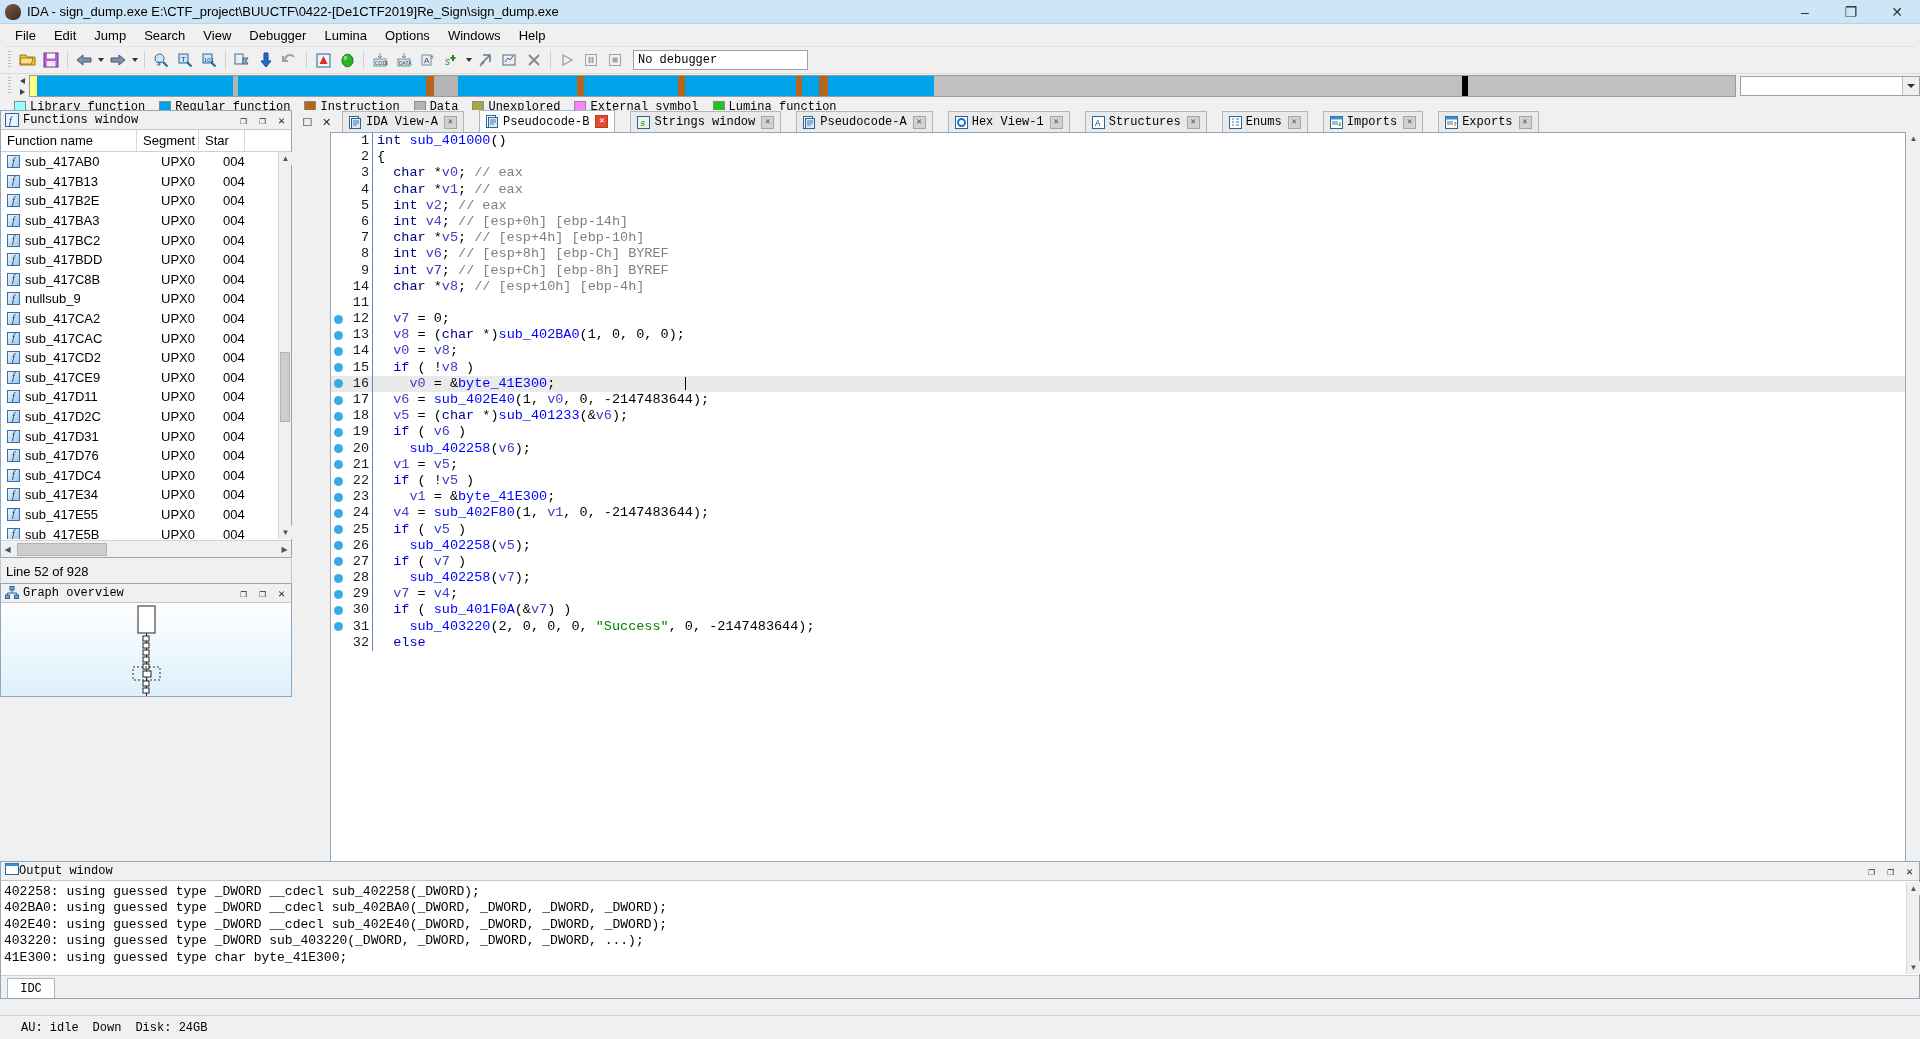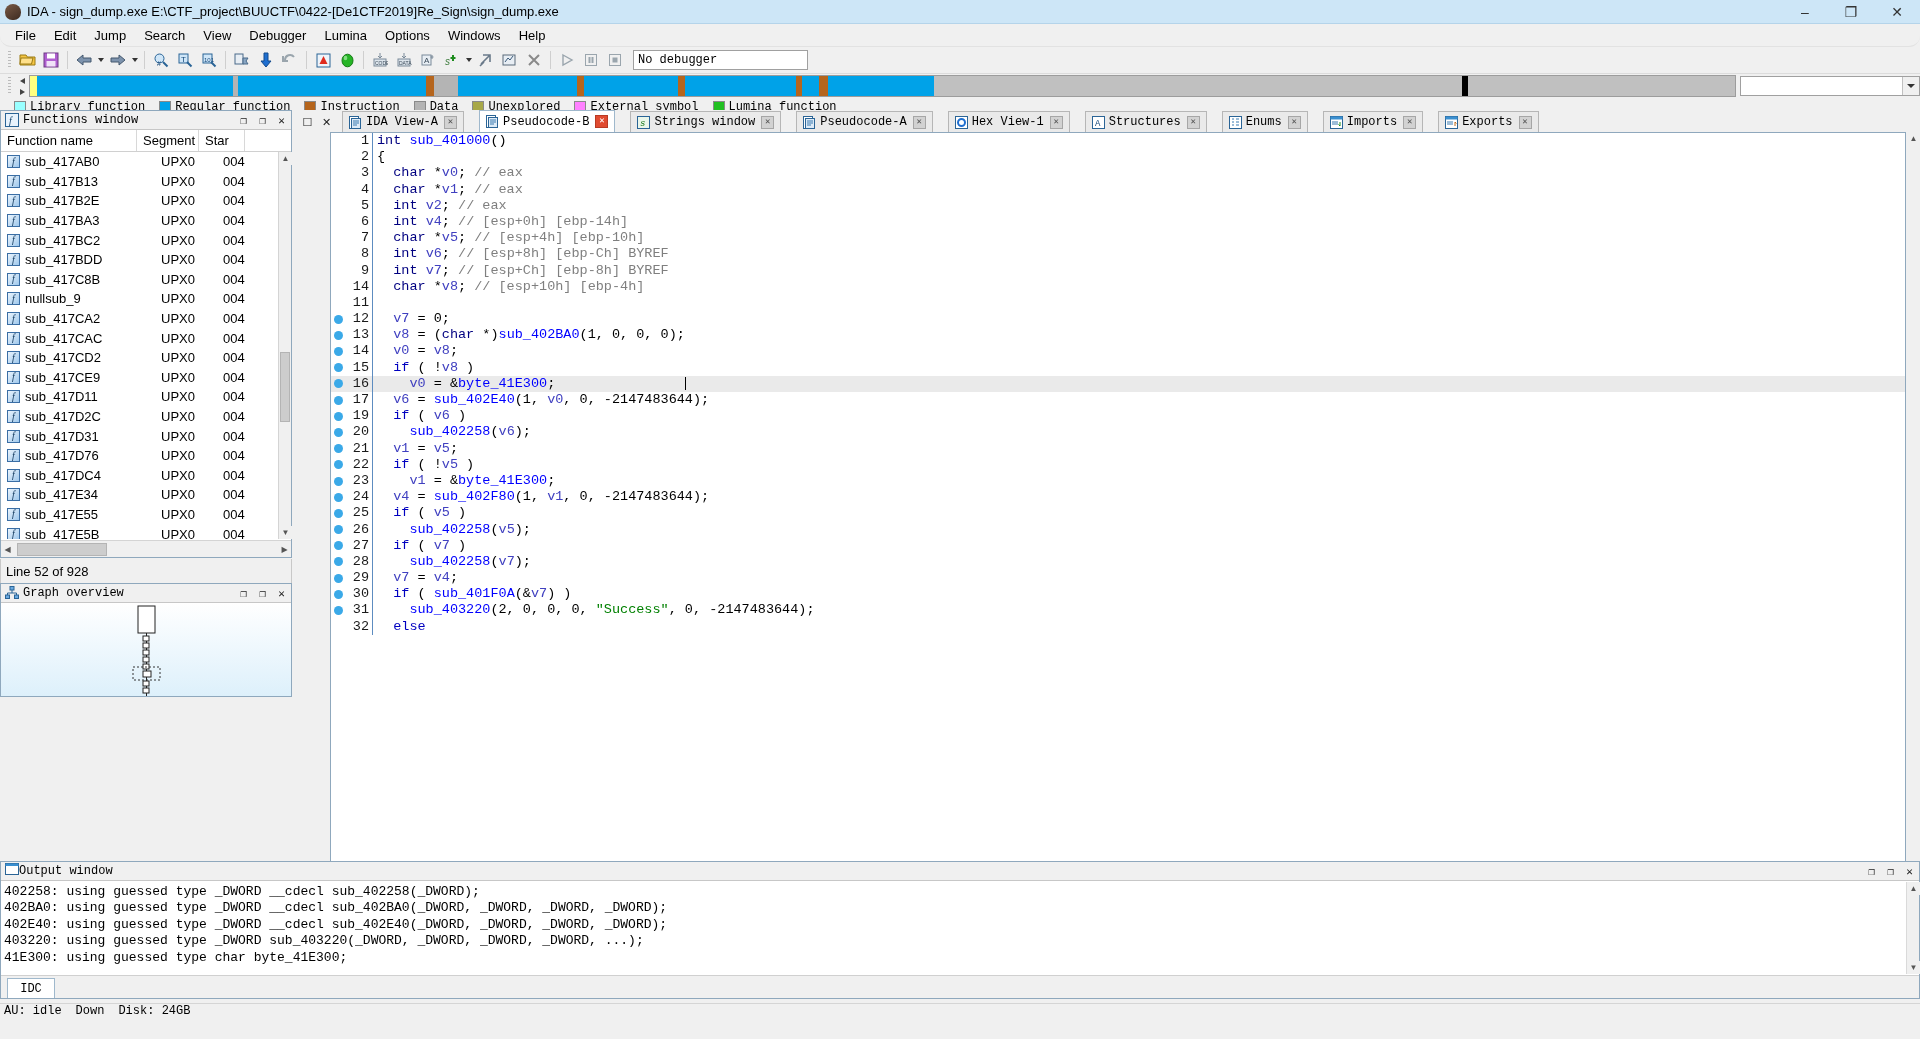--- a/index.html
+++ b/index.html
@@ -150,23 +150,23 @@
     font-family:"Liberation Mono",monospace;font-size:13px;line-height:16.4px;color:#000;padding:2px 0 0 3px;}
   .ow-line{ white-space:pre;}
   .ow-tabs{ position:absolute;left:0;bottom:0;height:23px;width:100%;background:#f0f0f0;
     border-top:1px solid #d0d0d0;display:flex;align-items:flex-end;padding-left:6px;}
   .ow-tab{ height:20px;min-width:48px;padding:0 10px;background:#fff;border:1px solid #9fb8cc;
     border-bottom:none;display:flex;align-items:center;justify-content:center;
     font-family:"Liberation Mono",monospace;font-size:12px;}
   .ow-vscroll{ position:absolute;right:0;top:20px;bottom:24px;width:13px;background:#f0f0f0;border-left:1px solid #dadada;}
 
   
-  .statusbar{ position:absolute;left:0;right:0;bottom:0;height:36px;background:#f0f0f0;
-    border-top:1px solid #d5d5d5;display:flex;align-items:flex-start;
-    font-family:"Liberation Mono",monospace;font-size:12px;color:#000;}
+  .statusbar{ position:absolute;left:0;right:0;bottom:0;height:24px;background:#f0f0f0;
+    border-top:1px solid #d5d5d5;display:flex;align-items:center;
+    font-family:"Liberation Mono",monospace;font-size:12px;color:#000;padding-left:17px;}
   .statusbar span{ padding:0 10px 0 4px;}
 </style>
 </head>
 <body>
 
 <div class="titlebar">
   <div class="tb-icon"></div>
   <div class="tb-title">IDA - sign_dump.exe E:\CTF_project\BUUCTF\0422-[De1CTF2019]Re_Sign\sign_dump.exe</div>
   <div class="tb-buttons">
     <div class="tb-btn">–</div>
@@ -689,20 +689,21 @@
           <div class="cline"><span class="bp"></span><span class="lnum">8</span><span class="cbar"></span><span class="ctext">  <span class="t">int</span> <span class="v">v6</span>; <span class="cm">// [esp+8h] [ebp-Ch] BYREF</span></span></div>
           <div class="cline"><span class="bp"></span><span class="lnum">9</span><span class="cbar"></span><span class="ctext">  <span class="t">int</span> <span class="v">v7</span>; <span class="cm">// [esp+Ch] [ebp-8h] BYREF</span></span></div>
           <div class="cline"><span class="bp"></span><span class="lnum">14</span><span class="cbar"></span><span class="ctext">  <span class="t">char</span> *<span class="v">v8</span>; <span class="cm">// [esp+10h] [ebp-4h]</span></span></div>
           <div class="cline"><span class="bp"></span><span class="lnum">11</span><span class="cbar"></span><span class="ctext"></span></div>
           <div class="cline"><span class="bp"><span class="bpdot"></span></span><span class="lnum">12</span><span class="cbar"></span><span class="ctext">  <span class="v">v7</span> = 0;</span></div>
           <div class="cline"><span class="bp"><span class="bpdot"></span></span><span class="lnum">13</span><span class="cbar"></span><span class="ctext">  <span class="v">v8</span> = (<span class="t">char</span> *)<span class="fn">sub_402BA0</span>(1, 0, 0, 0);</span></div>
           <div class="cline"><span class="bp"><span class="bpdot"></span></span><span class="lnum">14</span><span class="cbar"></span><span class="ctext">  <span class="v">v0</span> = <span class="v">v8</span>;</span></div>
           <div class="cline"><span class="bp"><span class="bpdot"></span></span><span class="lnum">15</span><span class="cbar"></span><span class="ctext">  <span class="k">if</span> ( !<span class="v">v8</span> )</span></div>
           <div class="cline cursor-line"><span class="bp"><span class="bpdot"></span></span><span class="lnum">16</span><span class="cbar"></span><span class="ctext">    <span class="v">v0</span> = &amp;<span class="fn">byte_41E300</span>;<span style="display: inline-block; width: 1px; height: 13px; background: rgb(0, 0, 0); margin-left: 130px; vertical-align: middle;"></span></span></div>
           <div class="cline"><span class="bp"><span class="bpdot"></span></span><span class="lnum">17</span><span class="cbar"></span><span class="ctext">  <span class="v">v6</span> = <span class="fn">sub_402E40</span>(1, <span class="v">v0</span>, 0, -2147483644);</span></div>
+          <div class="cline"><span class="bp"><span class="bpdot"></span></span><span class="lnum">18</span><span class="cbar"></span><span class="ctext">  <span class="v">v5</span> = (<span class="t">char</span> *)<span class="fn">sub_401233</span>(&amp;<span class="v">v6</span>);</span></div>
           <div class="cline"><span class="bp"><span class="bpdot"></span></span><span class="lnum">19</span><span class="cbar"></span><span class="ctext">  <span class="k">if</span> ( <span class="v">v6</span> )</span></div>
           <div class="cline"><span class="bp"><span class="bpdot"></span></span><span class="lnum">20</span><span class="cbar"></span><span class="ctext">    <span class="fn">sub_402258</span>(<span class="v">v6</span>);</span></div>
           <div class="cline"><span class="bp"><span class="bpdot"></span></span><span class="lnum">21</span><span class="cbar"></span><span class="ctext">  <span class="v">v1</span> = <span class="v">v5</span>;</span></div>
           <div class="cline"><span class="bp"><span class="bpdot"></span></span><span class="lnum">22</span><span class="cbar"></span><span class="ctext">  <span class="k">if</span> ( !<span class="v">v5</span> )</span></div>
           <div class="cline"><span class="bp"><span class="bpdot"></span></span><span class="lnum">23</span><span class="cbar"></span><span class="ctext">    <span class="v">v1</span> = &amp;<span class="fn">byte_41E300</span>;</span></div>
           <div class="cline"><span class="bp"><span class="bpdot"></span></span><span class="lnum">24</span><span class="cbar"></span><span class="ctext">  <span class="v">v4</span> = <span class="fn">sub_402F80</span>(1, <span class="v">v1</span>, 0, -2147483644);</span></div>
           <div class="cline"><span class="bp"><span class="bpdot"></span></span><span class="lnum">25</span><span class="cbar"></span><span class="ctext">  <span class="k">if</span> ( <span class="v">v5</span> )</span></div>
           <div class="cline"><span class="bp"><span class="bpdot"></span></span><span class="lnum">26</span><span class="cbar"></span><span class="ctext">    <span class="fn">sub_402258</span>(<span class="v">v5</span>);</span></div>
           <div class="cline"><span class="bp"><span class="bpdot"></span></span><span class="lnum">27</span><span class="cbar"></span><span class="ctext">  <span class="k">if</span> ( <span class="v">v7</span> )</span></div>
           <div class="cline"><span class="bp"><span class="bpdot"></span></span><span class="lnum">28</span><span class="cbar"></span><span class="ctext">    <span class="fn">sub_402258</span>(<span class="v">v7</span>);</span></div>

